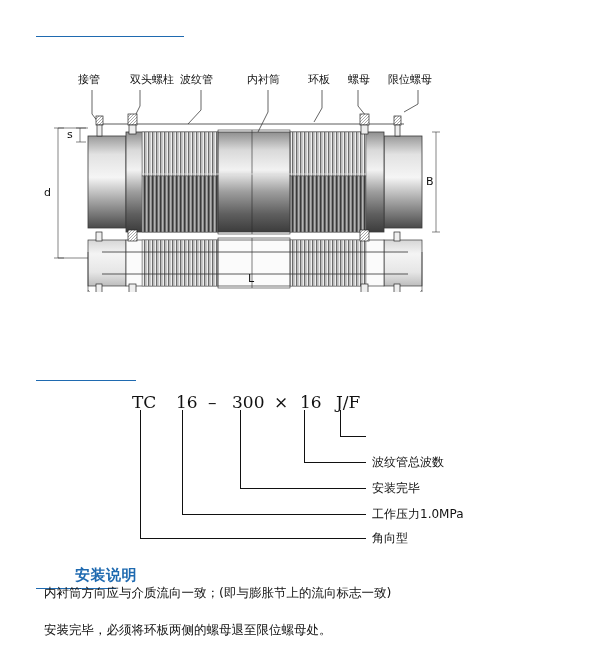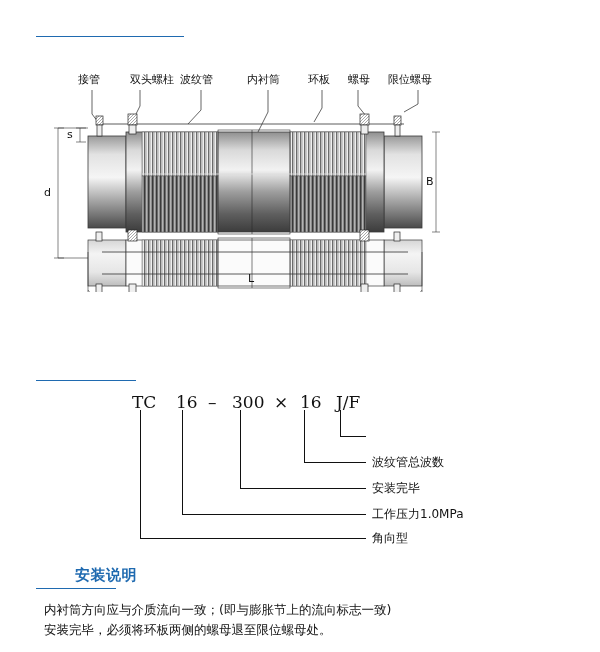--- a/index.html
+++ b/index.html
@@ -100,21 +100,21 @@
   #sec3-rule { left: 36px; top: 588px; width: 80px; }
 
   .install-text {
     position: absolute;
     left: 44px;
     font-size: 12.5px;
     line-height: 20px;
     color: #111;
     white-space: nowrap;
   }
-  #install-l1 { top: 600px; }
+  #install-l1 { top: 583px; }
   #install-l2 { top: 620px; }
 </style>
 </head>
 <body>
 
 <div class="page">
 
   <div class="title-underline" id="sec1-rule"></div>
 
   <div class="diagram">

